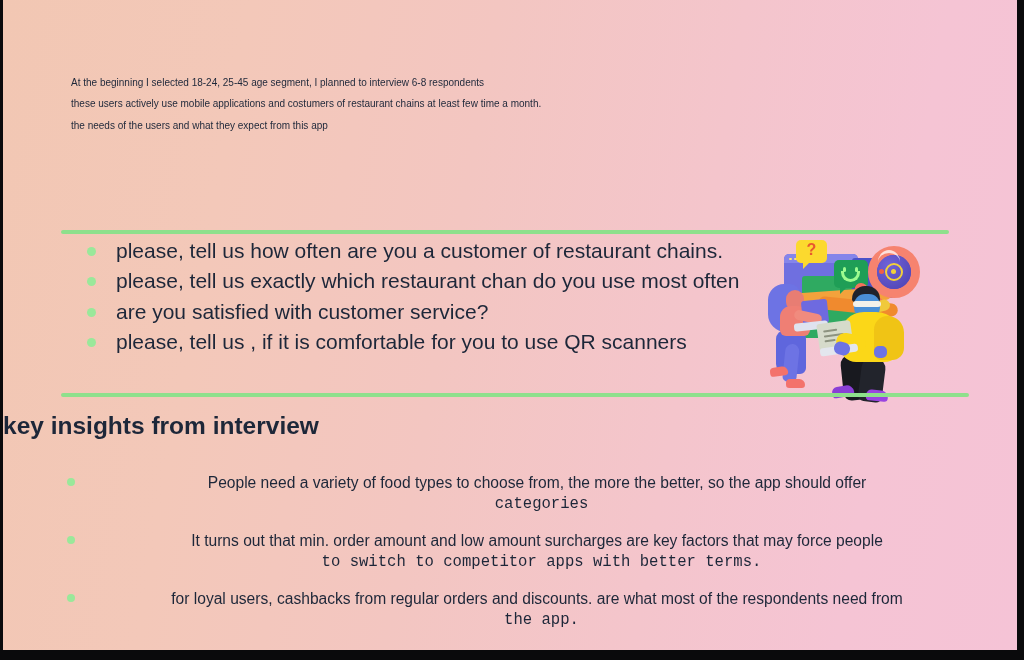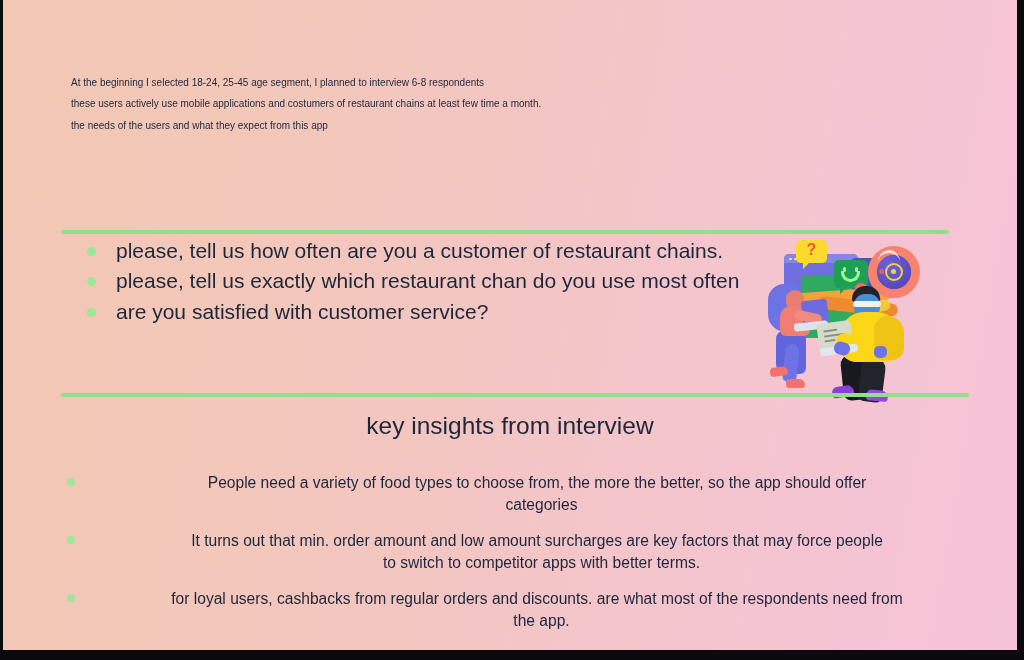--- a/index.html
+++ b/index.html
@@ -106,24 +106,24 @@
     border-radius: 50%;
     background: #9ae89a;
   }
 
   
   .section-heading {
     position: absolute;
     left: 0;
     top: 412px;
     width: 1014px;
-    text-align: center;
+    text-align: left;
     font-size: 24.5px;
     color: #1d2739;
-    font-weight: 400;
+    font-weight: 700;
     white-space: nowrap;
   }
 
   
   .insights {
     position: absolute;
     left: 64px;
     top: 472px;
     width: 920px;
     list-style: none;
@@ -139,21 +139,21 @@
   }
   .insights li .dot {
     position: absolute;
     left: 0px;
     top: 6px;
     width: 8px;
     height: 8px;
     border-radius: 50%;
     background: #9ae89a;
   }
-  .insights li .l2 { display: block; padding-left: 9px; }
+  .insights li .l2 { display: block; padding-left: 9px; font-family: Liberation Mono, monospace; }
 
   
   .illustration {
     position: absolute;
     left: 753px;
     top: 238px;
     width: 175px;
     height: 152px;
   }
   .ill { position: absolute; }
@@ -407,20 +407,24 @@
       <span class="dot"></span>
       <span>please, tell us how often are you a customer of restaurant chains.</span>
     </li>
     <li>
       <span class="dot"></span>
       <span>please, tell us exactly which restaurant chan do you use most often</span>
     </li>
     <li>
       <span class="dot"></span>
       <span>are you satisfied with customer service?</span>
+    </li>
+    <li>
+      <span class="dot"></span>
+      <span>please, tell us , if it is comfortable for you to use QR scanners</span>
     </li>
   </ul>
 
   <div class="illustration">
 
     <div class="ill card-purple">
       <div class="bar">
           <i></i>
           <i></i>
           <i></i>

